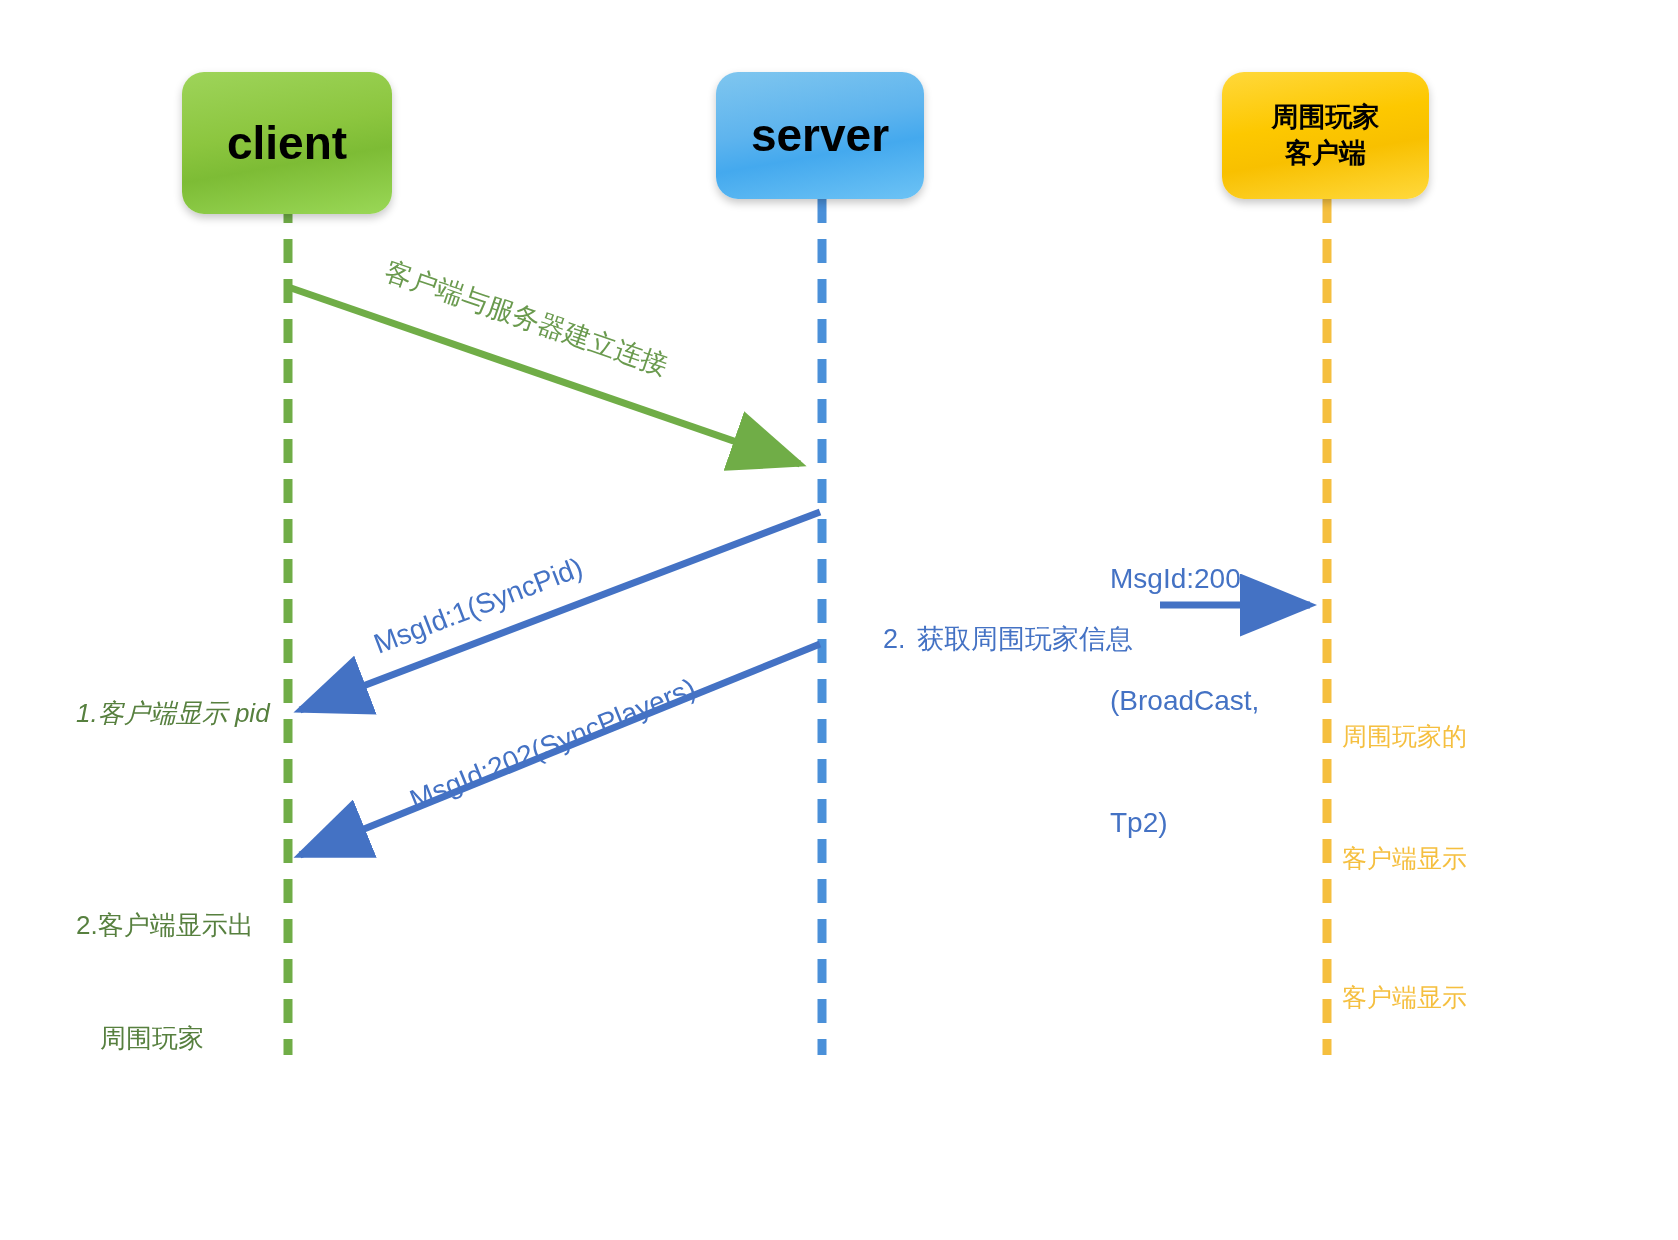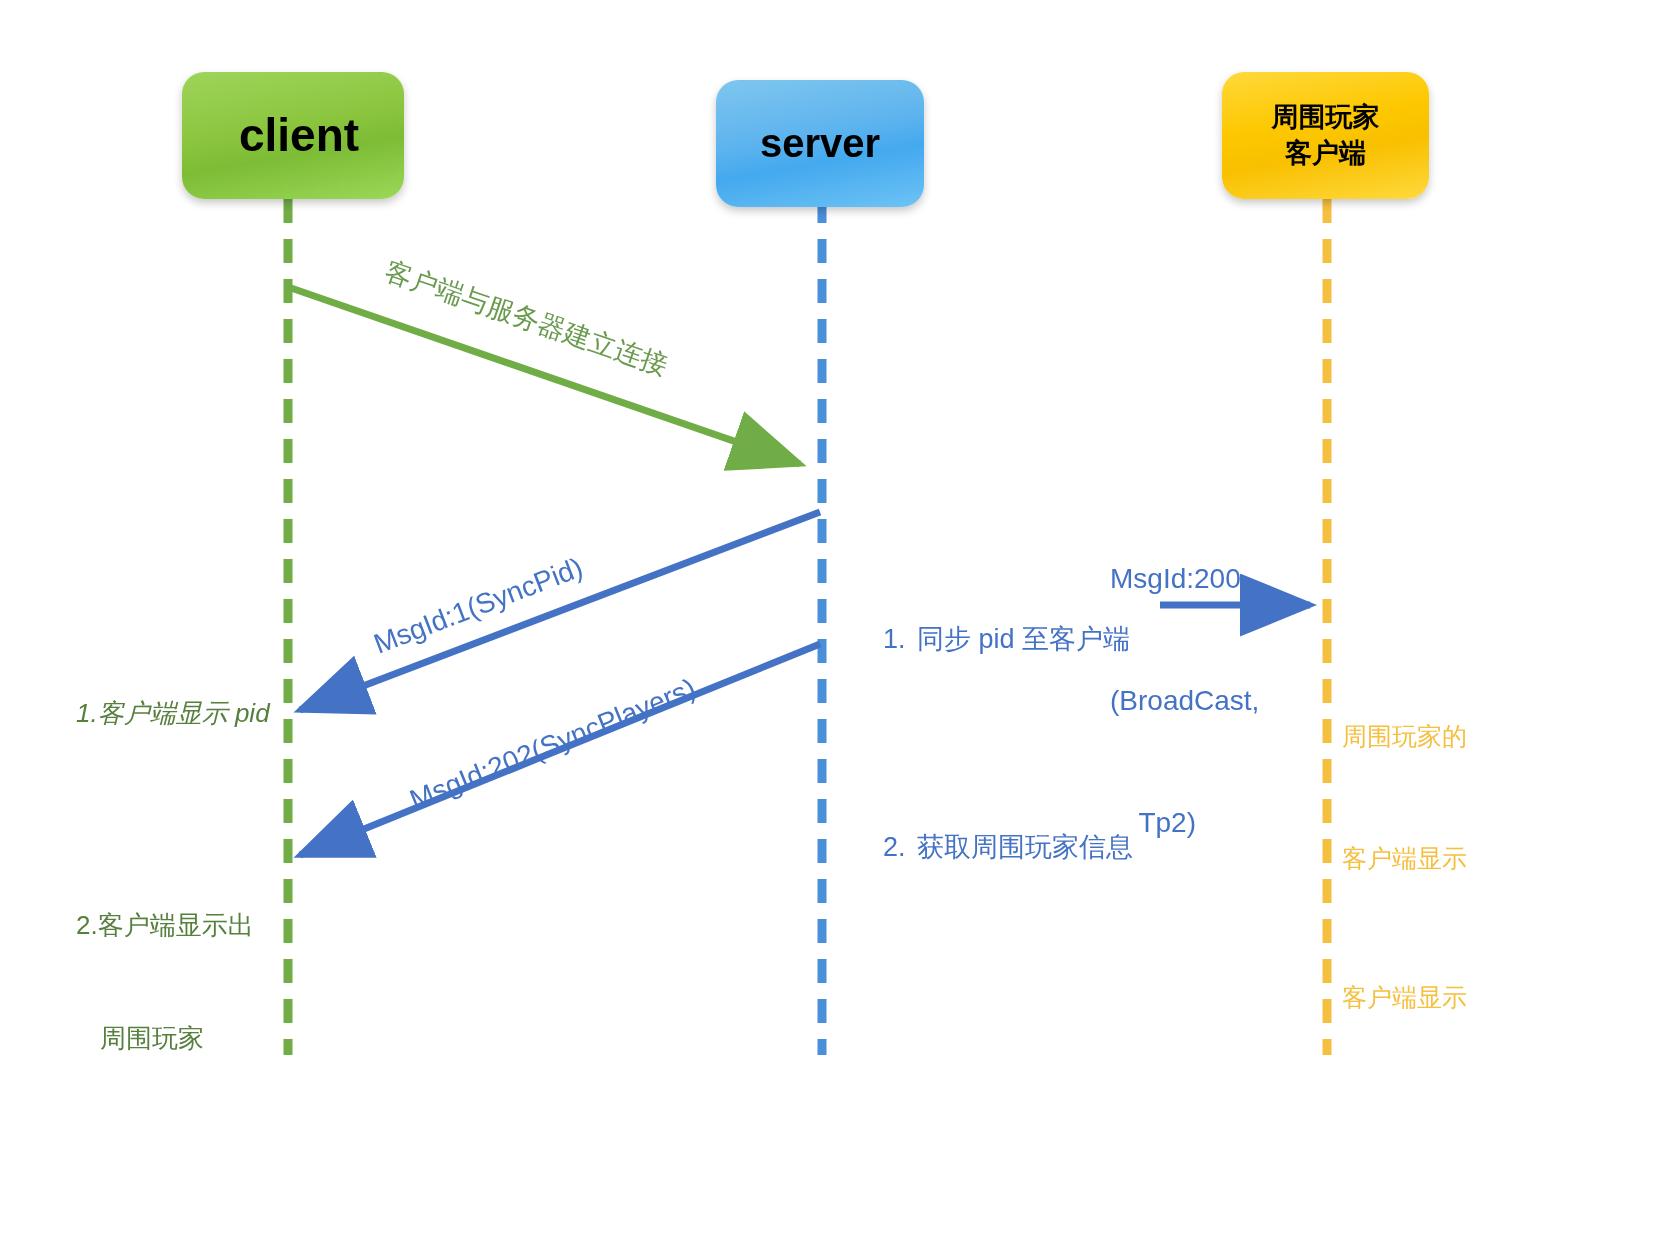--- a/index.html
+++ b/index.html
@@ -42,31 +42,30 @@
     text-align: center;
     box-shadow: 0 4px 9px rgba(0,0,0,0.22);
   }
   .actor-box .line {
     line-height: 1.32;
   }
   #actor-client {
     left: 182px;
     top: 72px;
     width: 210px;
-    height: 127px;
+    height: 142px;
     font-size: 46px;
     background: linear-gradient(170deg,#9ed45a 0%, #8cc63f 42%, #7dbc35 62%, #9ad857 100%);
-    padding-left: 12px;
   }
   #actor-server {
     left: 716px;
-    top: 80px;
+    top: 72px;
     width: 208px;
     height: 127px;
-    font-size: 40px;
+    font-size: 46px;
     background: linear-gradient(170deg,#7fc6ef 0%, #5eb4ee 42%, #44a9ee 62%, #6dc3f5 100%);
   }
   #actor-nearby {
     left: 1222px;
     top: 72px;
     width: 207px;
     height: 127px;
     font-size: 27px;
     background: linear-gradient(170deg,#ffd83b 0%, #fdc800 40%, #f8c000 62%, #ffd93d 100%);
   }
@@ -151,27 +150,24 @@
 
   <div class="txt rot green-label" style="left:392px; top:252px; transform: rotate(19deg);">客户端与服务器建立连接</div>
 
   <div class="txt rot blue-label" style="left:368px; top:627px; transform: rotate(-21deg);">MsgId:1(SyncPid)</div>
 
   <div class="txt rot blue-label" style="left:404px; top:783px; transform: rotate(-22deg);">MsgId:202(SyncPlayers)</div>
 
   <div class="txt blue-label" style="left:1110px; top:478px; text-align:left;">
     <div>MsgId:200</div>
     <div>(BroadCast,</div>
-    <div style="text-align:right; width:86px;">Tp2)</div>
+    <div style="text-align:left; width:86px;">Tp2)</div>
   </div>
 
   <div class="txt blue-list" style="left:838px; top:503px;">
-    <div class="list-row">
-      <span class="num">1.</span><span>同步 pid 至客户端</span>
-    </div>
     <div class="list-row">
       <span class="num">2.</span><span>获取周围玩家信息</span>
     </div>
     <div class="list-row">
       
     </div>
   </div>
 
   <div class="txt green-note" style="left:76px; top:695px;font-style:italic;">1.客户端显示 pid</div>
 

